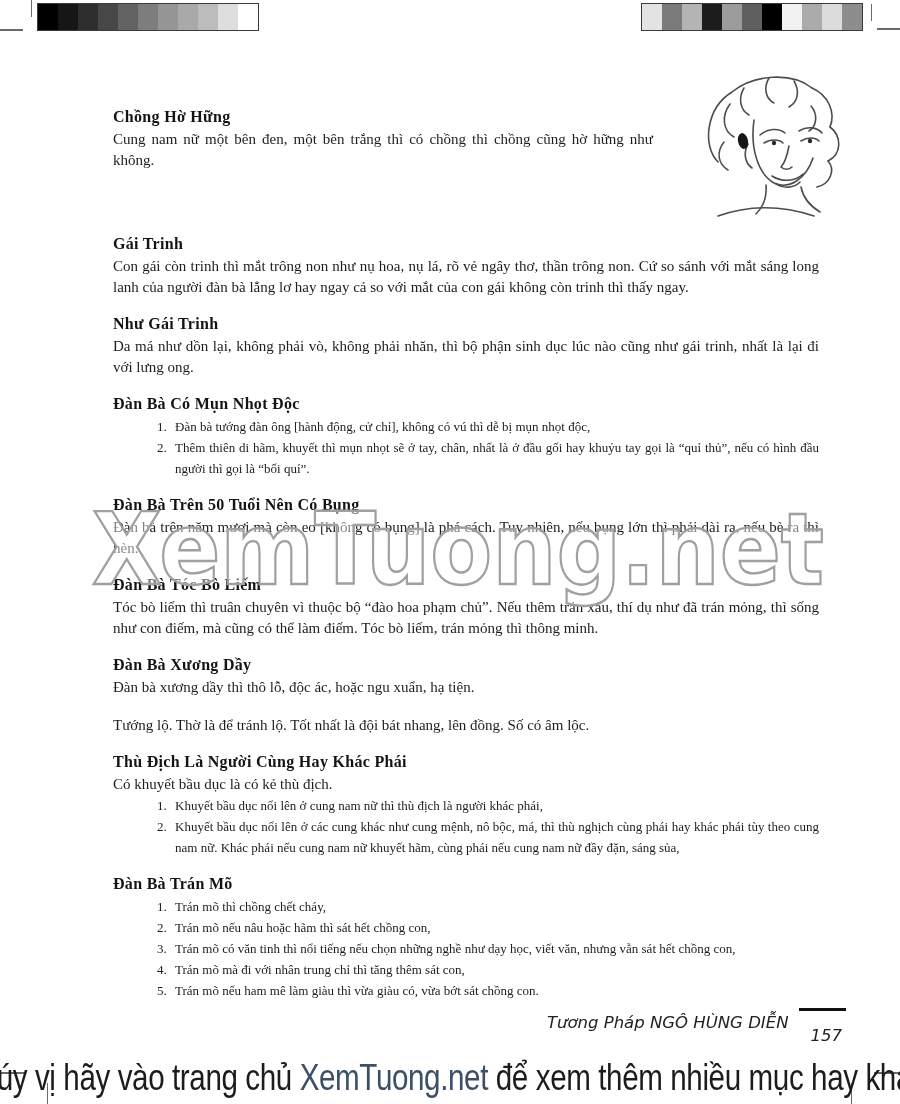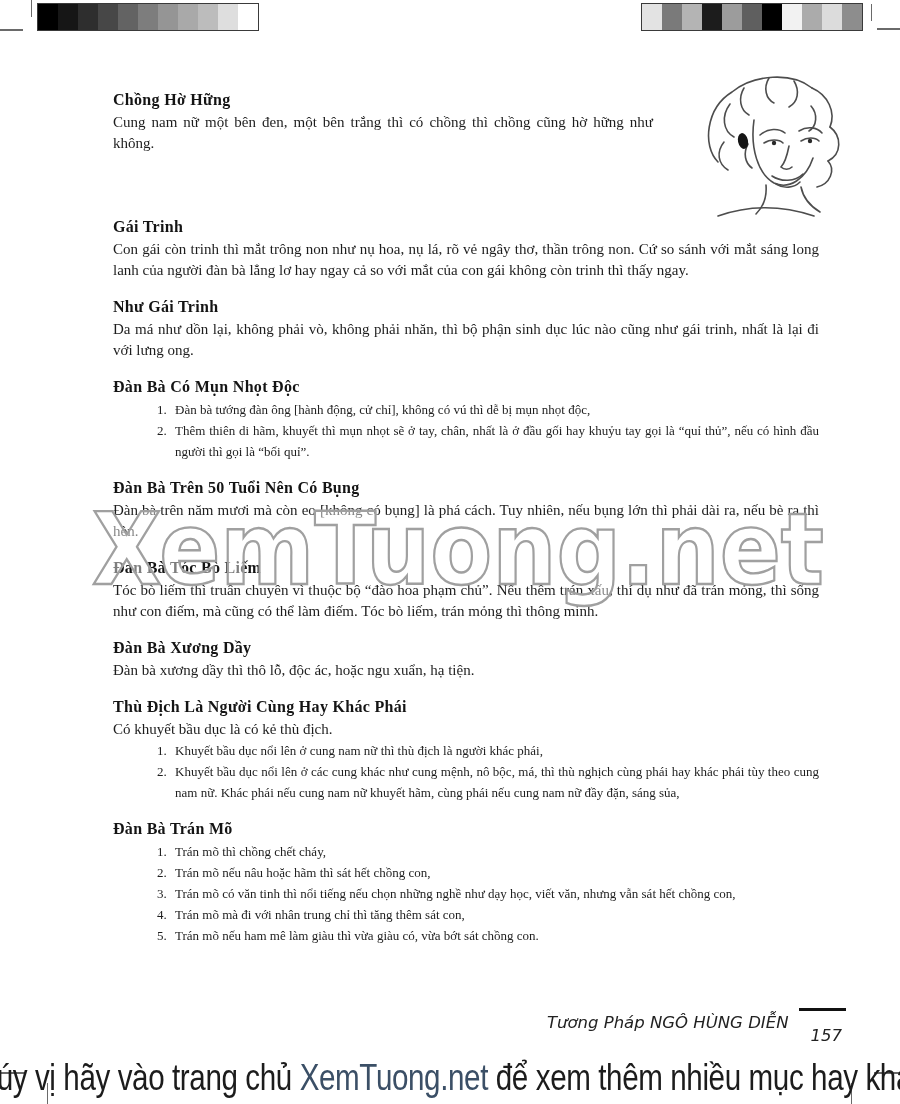--- a/index.html
+++ b/index.html
@@ -19,21 +19,21 @@
   .cl-tl-h { left:0;     top:29px;  width:23px; height:2px; }
   .cl-tr-v { left:871px; top:4px;   width:1px;  height:17px; }
   .cl-tr-h { left:877px; top:28px;  width:23px; height:2px; }
   .cl-bl-h { left:0;     top:1072px;width:26px; height:2px; }
   .cl-bl-v { left:47px;  top:1083px;width:1px;  height:21px; }
   .cl-br-v { left:851px; top:1083px;width:1px;  height:21px; }
   .cl-br-h { left:874px; top:1072px;width:26px; height:2px; }
 
   
   .content { position:absolute; left:113px; top:91px; width:706px; }
-  .section { margin:0 0 17px 0; }
+  .section { margin:17px 0 17px 0; }
   .section h3 {
     margin:0 0 3px 0; font-size:16px; font-weight:bold;
     letter-spacing:0.3px; color:#141414;
   }
   .section p { margin:0; font-size:15px; line-height:21px; text-align:justify; }
   .section ol { margin:0; padding:0 0 0 57px; font-size:13px; line-height:21px; }
   .section ol li { padding-left:5px; text-align:justify; }
   .section.first { margin-bottom:64px; }
   .section.first p { width:540px; }
 
@@ -180,20 +180,21 @@
     <h3>Đàn Bà Tóc Bò Liếm</h3>
   <p>Tóc bò liếm thì truân chuyên vì thuộc bộ “đào hoa phạm chủ”. Nếu thêm trán xấu, thí dụ như đã trán mỏng, thì sống như con điếm, mà cũng có thể làm điếm. Tóc bò liếm, trán mỏng thì thông minh.</p>
     </div>
 
   <div class="section">
     <h3>Đàn Bà Xương Dầy</h3>
   <p>Đàn bà xương dầy thì thô lỗ, độc ác, hoặc ngu xuẩn, hạ tiện.</p>
     </div>
 
   <div class="section">
+  <p>Tướng lộ. Thờ là để tránh lộ. Tốt nhất là đội bát nhang, lên đồng. Số có âm lộc.</p>
     </div>
 
   <div class="section">
     <h3>Thù Địch Là Người Cùng Hay Khác Phái</h3>
   <p>Có khuyết bầu dục là có kẻ thù địch.</p>
       <ol>
         <li>Khuyết bầu dục nổi lên ở cung nam nữ thì thù địch là người khác phái,</li>
         <li>Khuyết bầu dục nổi lên ở các cung khác như cung mệnh, nô bộc, má, thì thù nghịch cùng phái hay khác phái tùy theo cung nam nữ. Khác phái nếu cung nam nữ khuyết hãm, cùng phái nếu cung nam nữ đầy đặn, sáng sủa,</li>
       </ol>
     </div>

